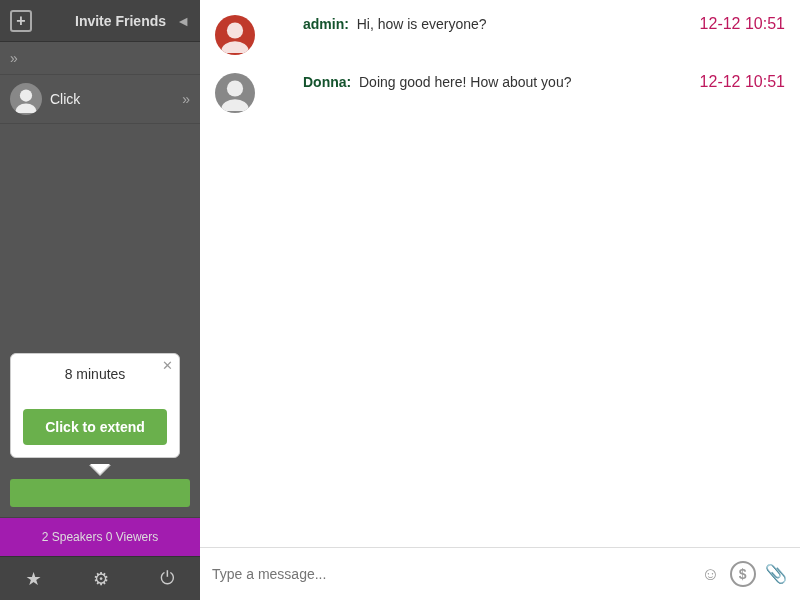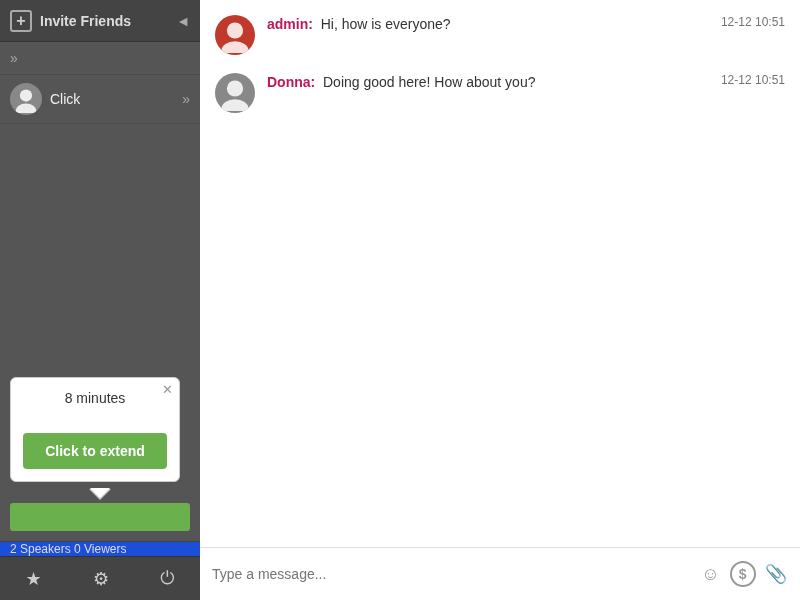--- a/index.html
+++ b/index.html
@@ -50,20 +50,21 @@
       color: #ccc;
       font-size: 16px;
       font-weight: bold;
       cursor: pointer;
     }
 
     .header-title {
       color: #ddd;
       font-size: 14px;
       font-weight: bold;
+      margin-left: 35px;
     }
 
     .collapse-btn {
       color: #aaa;
       font-size: 14px;
       cursor: pointer;
     }
 
     .user-list {
       flex: 1;
@@ -198,23 +199,24 @@
     .green-bar {
       width: 100%;
       height: 28px;
       background: #6ab04c;
       border-radius: 3px;
       margin-top: 4px;
     }
 
     
     .speakers-bar {
-      background: #1d4ed8;
+      background: #a21caf;
       border-top: 1px solid #444;
-      padding: 0 10px;
+      padding: 12px 10px;
+      text-align: center;
       color: #ddd;
       font-size: 12px;
     }
 
     
     .sidebar-toolbar {
       background: #444;
       display: flex;
       align-items: center;
       justify-content: space-around;
@@ -271,26 +273,27 @@
     }
 
     .msg-text {
       font-size: 14px;
       color: #333;
       line-height: 1.4;
     }
 
     .msg-sender {
       font-weight: bold;
+      color: #14532d;
+      margin-left: 36px;
+    }
+
+    .msg-timestamp {
+      font-size: 16px;
       color: #be185d;
-    }
-
-    .msg-timestamp {
-      font-size: 12px;
-      color: #737373;
       float: right;
     }
 
     
     .chat-input-bar {
       border-top: 1px solid #ddd;
       display: flex;
       align-items: center;
       padding: 26px 12px;
       gap: 10px;

